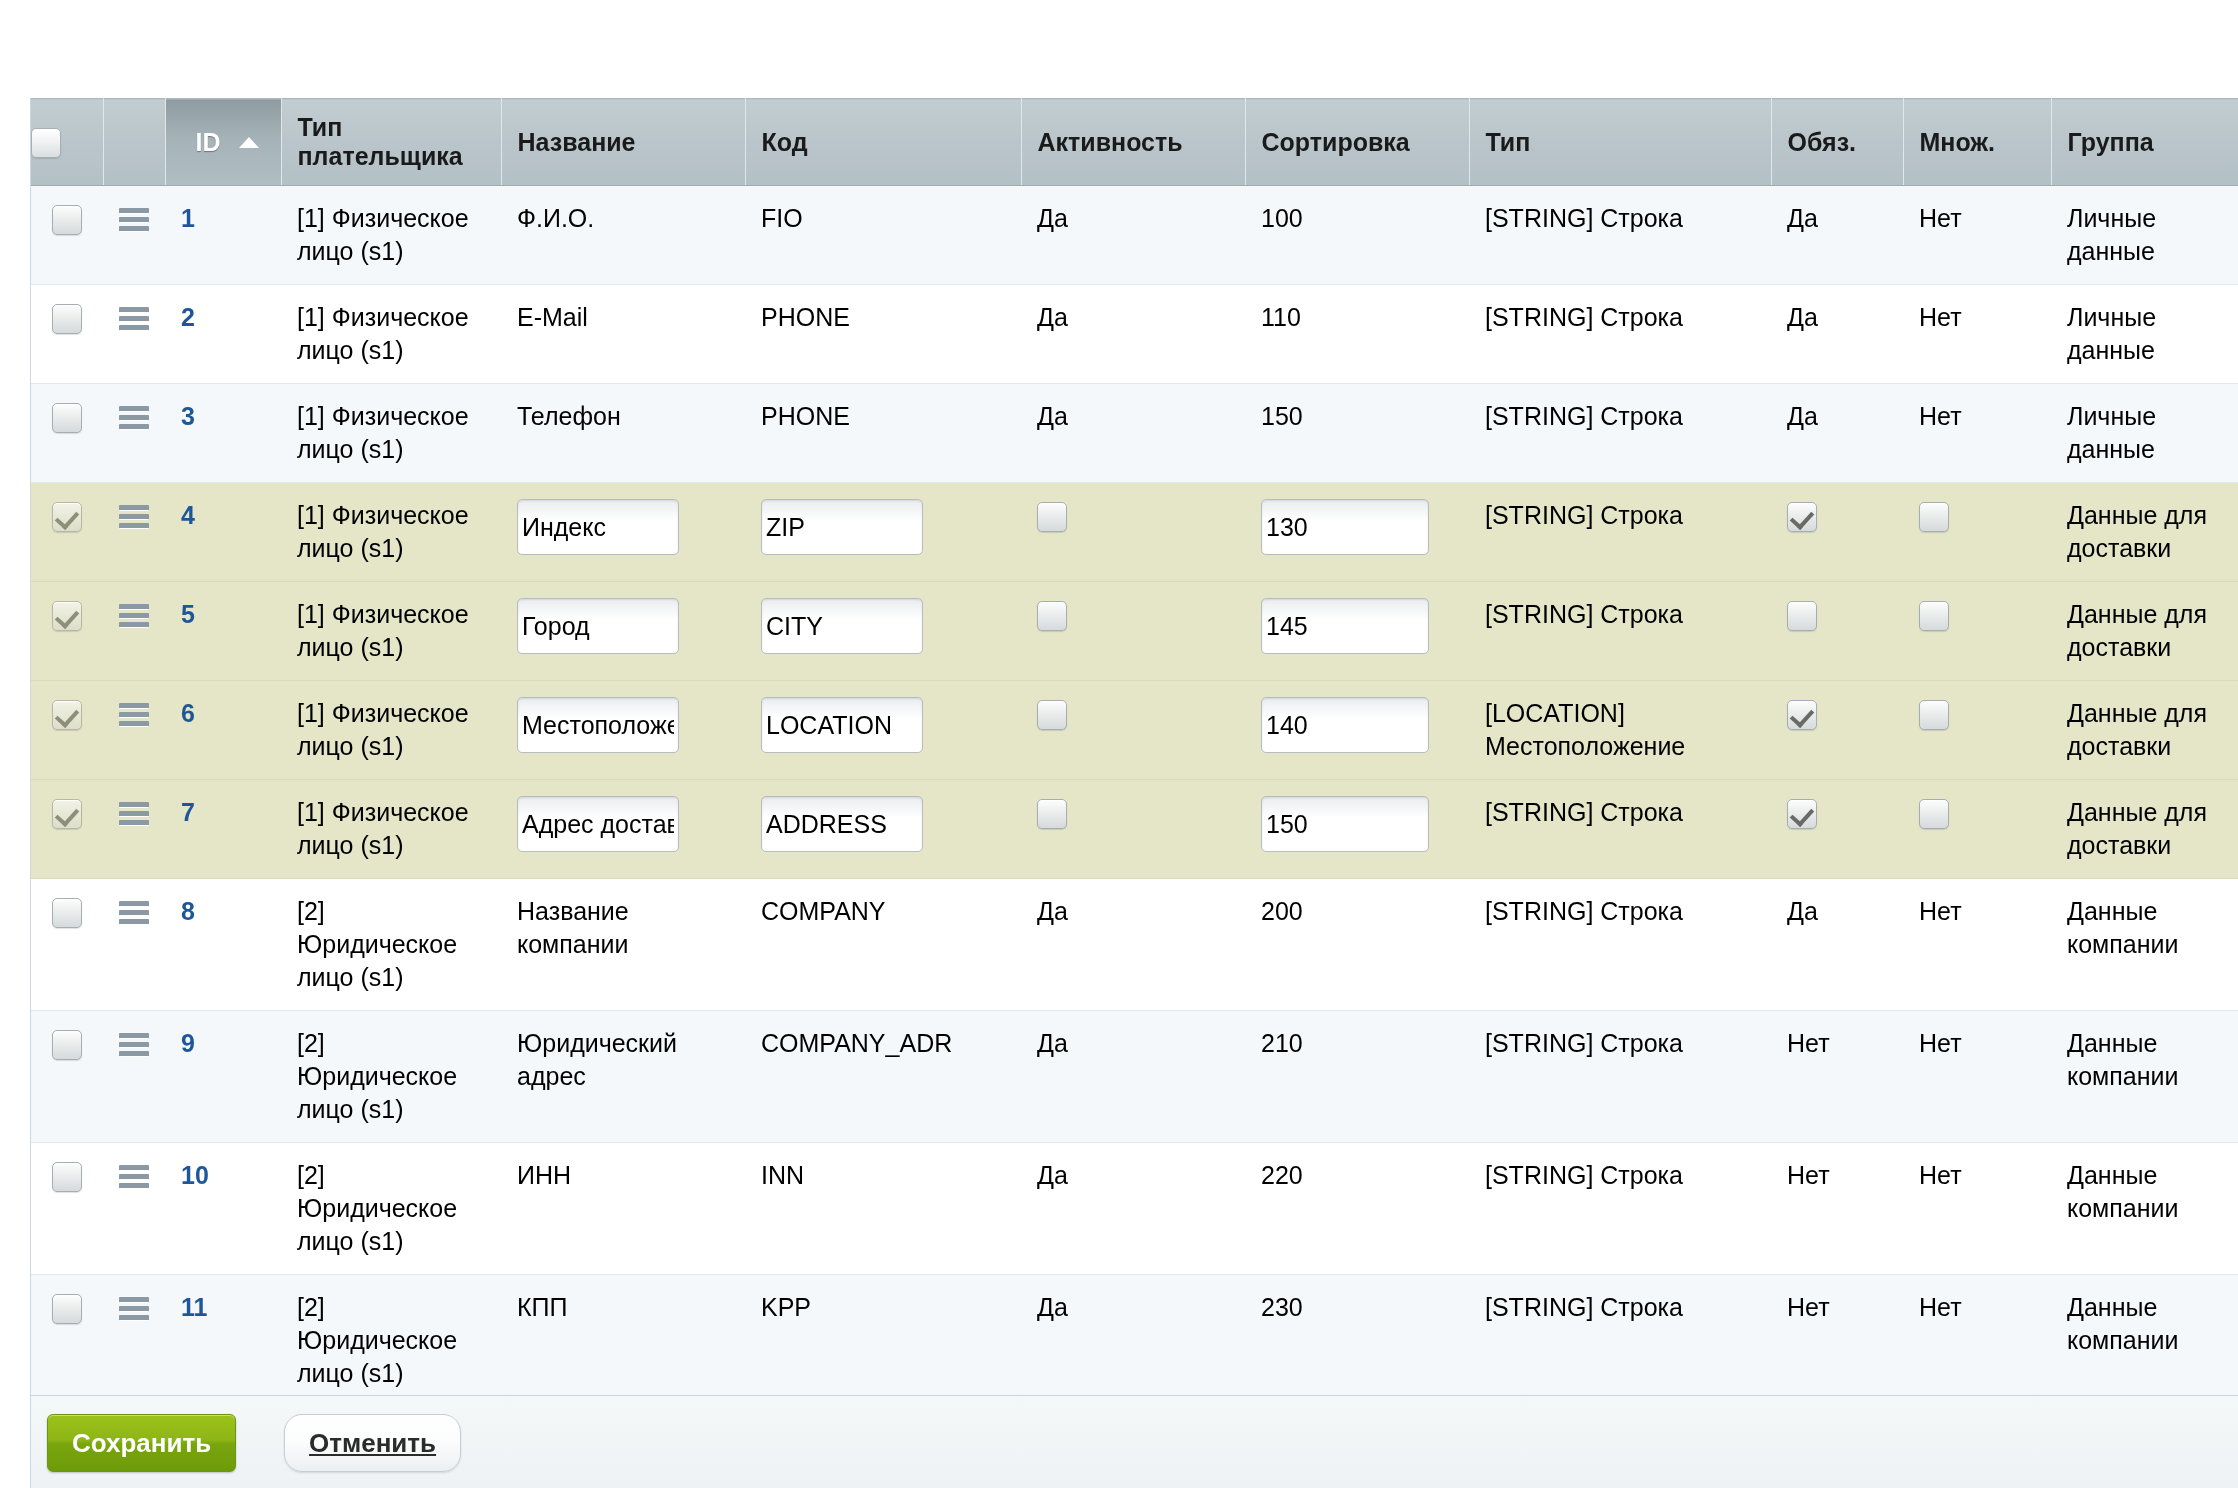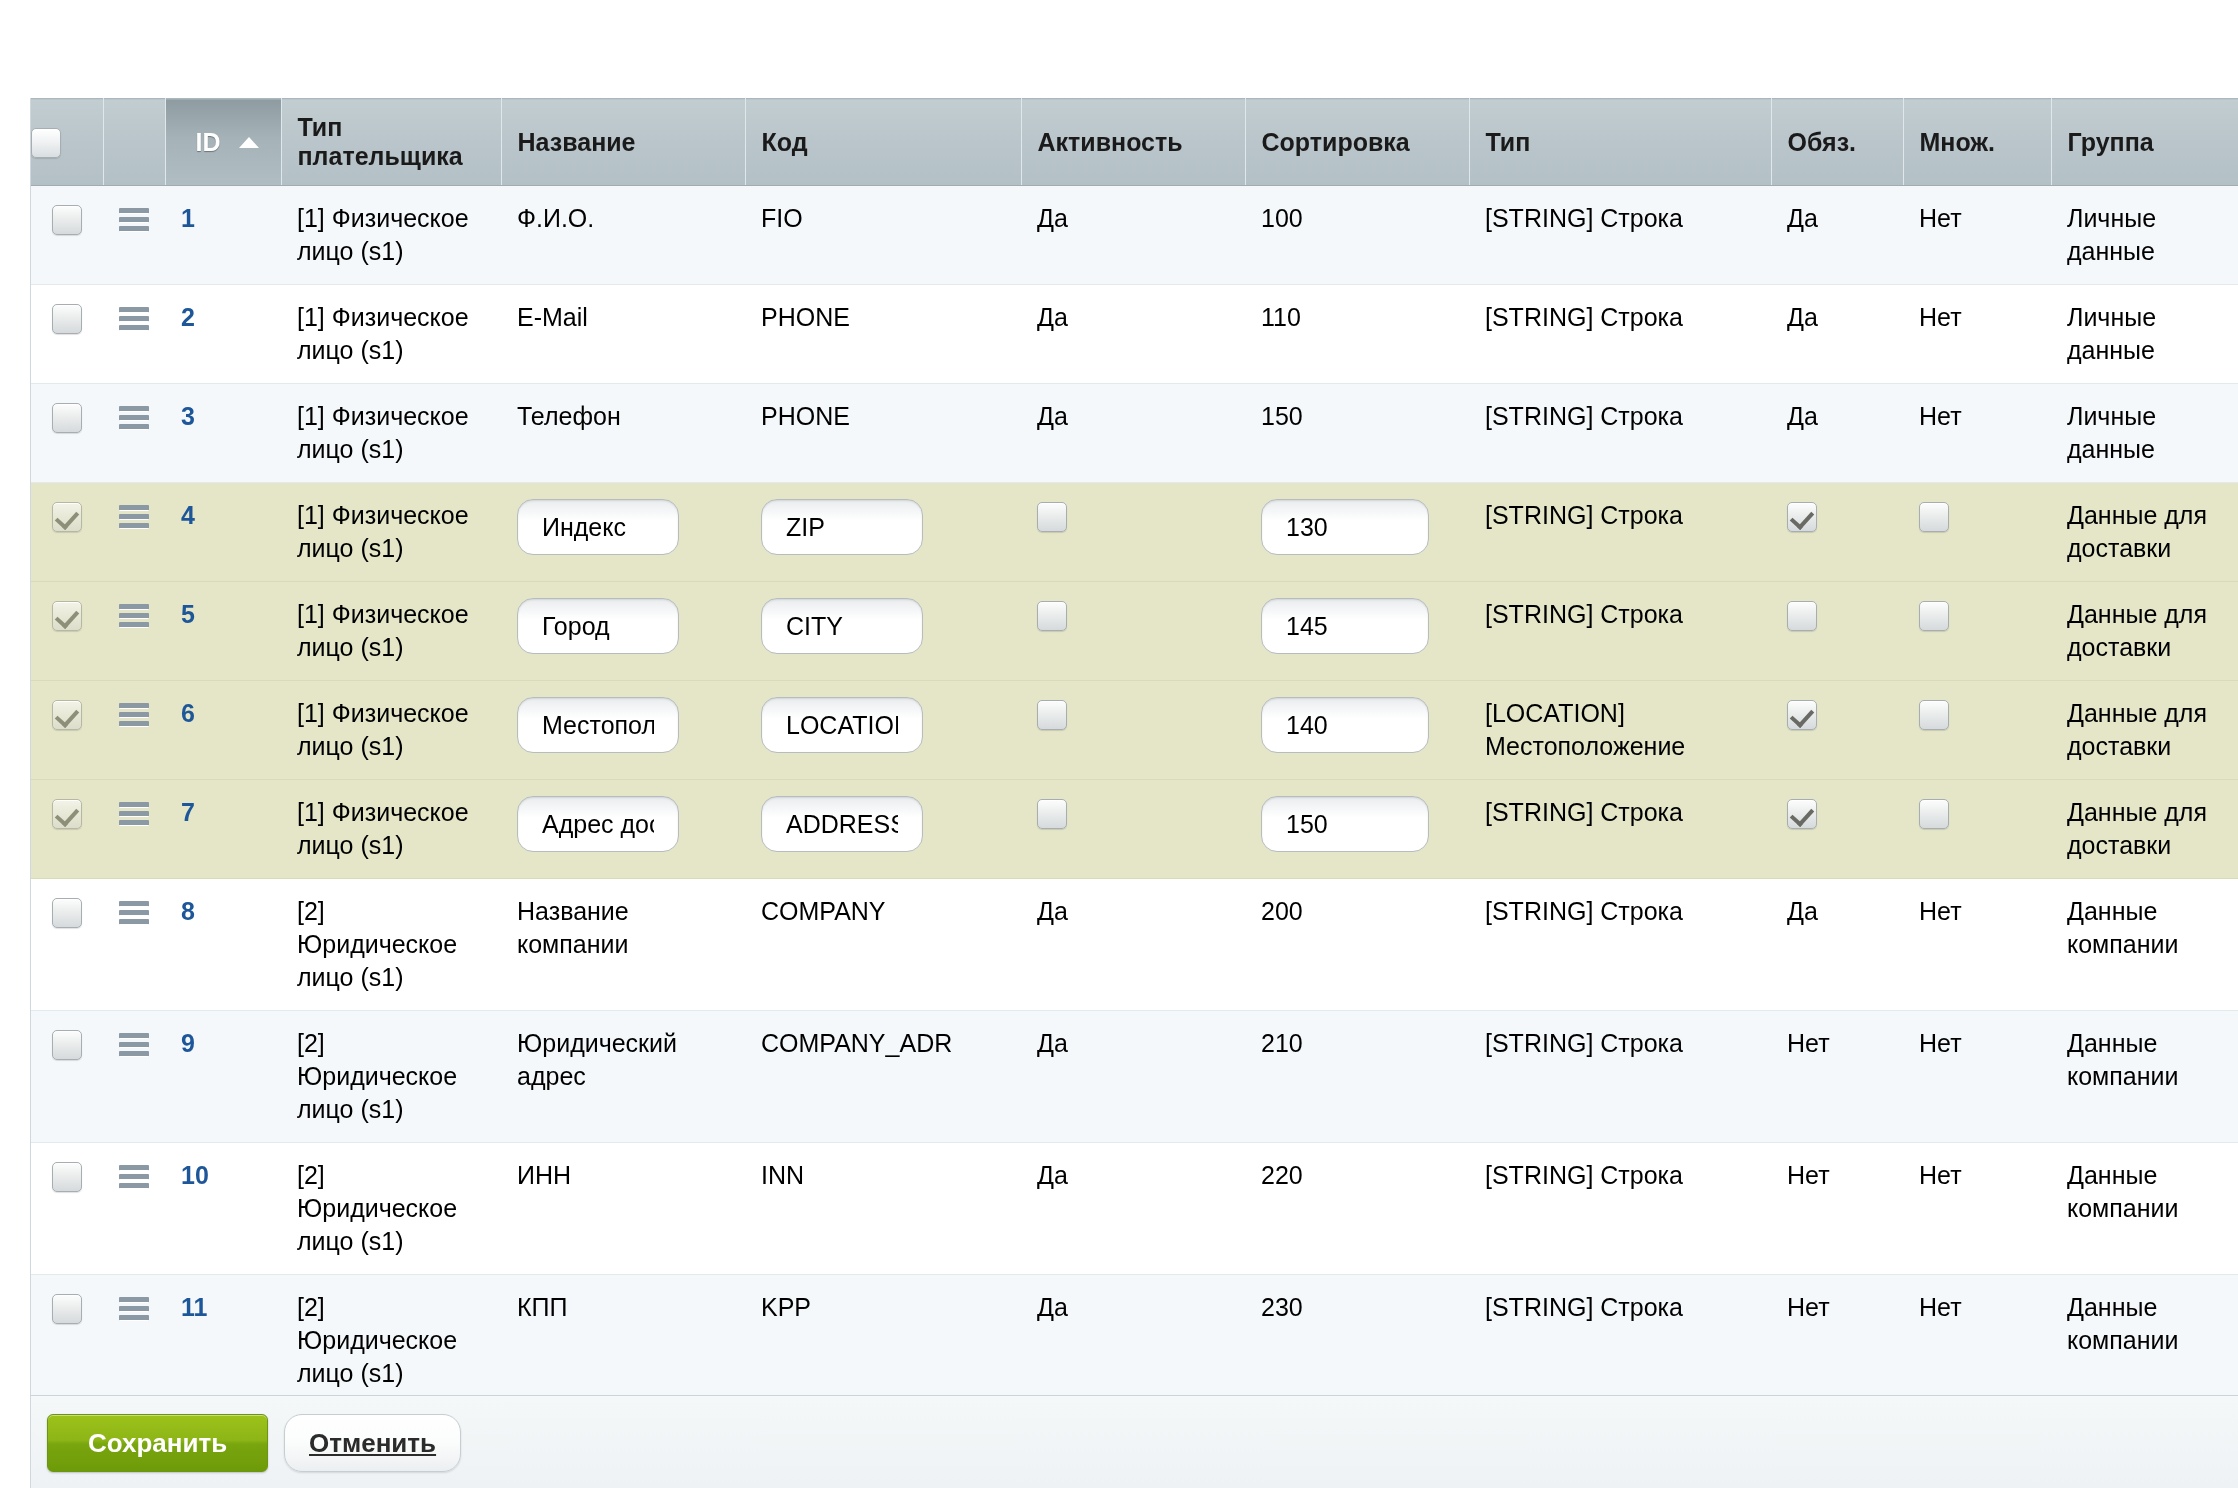--- a/index.html
+++ b/index.html
@@ -215,26 +215,26 @@
   .drag-handle span:nth-child(1) { top: 1px; }
   .drag-handle span:nth-child(2) { top: 10px; }
   .drag-handle span:nth-child(3) { top: 19px; }
 
   
   .inp {
     display: block;
     width: 100%;
     max-width: 162px;
     height: 56px;
-    padding: 6px 24px;
+    padding: 6px 4px;
     font-size: 25px;
     font-family: "Liberation Sans", sans-serif;
     color: #000;
     border: 1px solid #b7bcbe;
-    border-radius: 16px;
+    border-radius: 5px;
     background: linear-gradient(to bottom, #e9ecee 0%, #ffffff 38%, #ffffff 100%);
     box-shadow: inset 0 1px 2px rgba(0,0,0,.10);
     box-sizing: border-box;
     outline: none;
   }
   .inp.w-sort { max-width: 168px; }
 
   
   .footer {
     position: absolute;
@@ -245,21 +245,21 @@
     background: linear-gradient(to bottom, #f5f8f9 0%, #eef2f4 100%);
     border-top: 1px solid #cbd4d8;
     border-left: 1px solid #cfd8dc;
     box-sizing: border-box;
   }
   .btn-save {
     position: absolute;
     left: 16px;
     top: 18px;
     height: 58px;
-    padding: 0 40px;
+    padding: 0 24px;
     display: flex;
     align-items: center;
     background: linear-gradient(to bottom, #9dc21a 0%, #8cb516 45%, #79a60e 52%, #6d9a08 100%);
     border: 1px solid #6c9510;
     border-radius: 6px;
     box-shadow: inset 0 1px 0 rgba(255,255,255,.45), 0 1px 2px rgba(0,0,0,.22);
     color: #fff;
     font-size: 26px;
     font-weight: bold;
     cursor: pointer;

